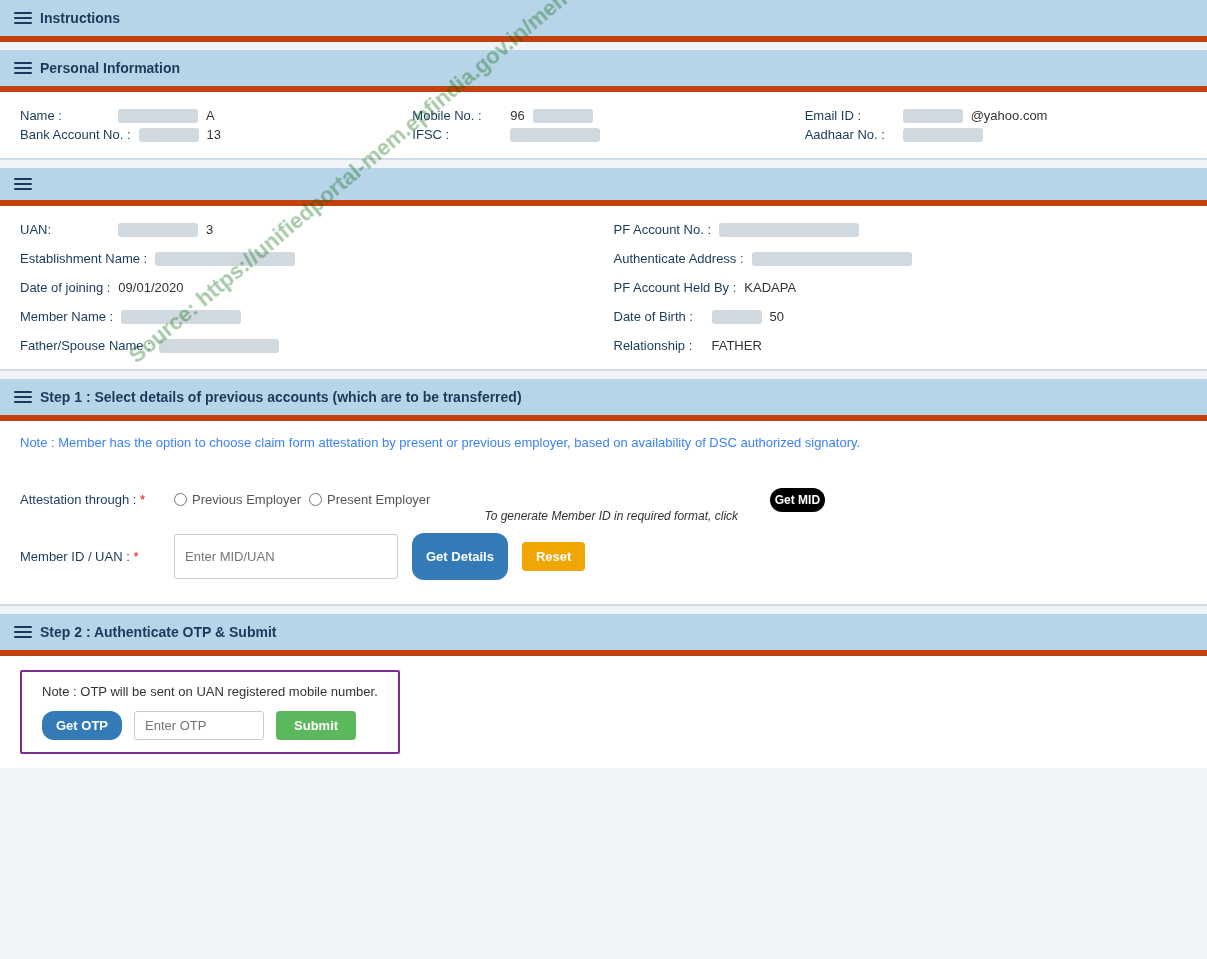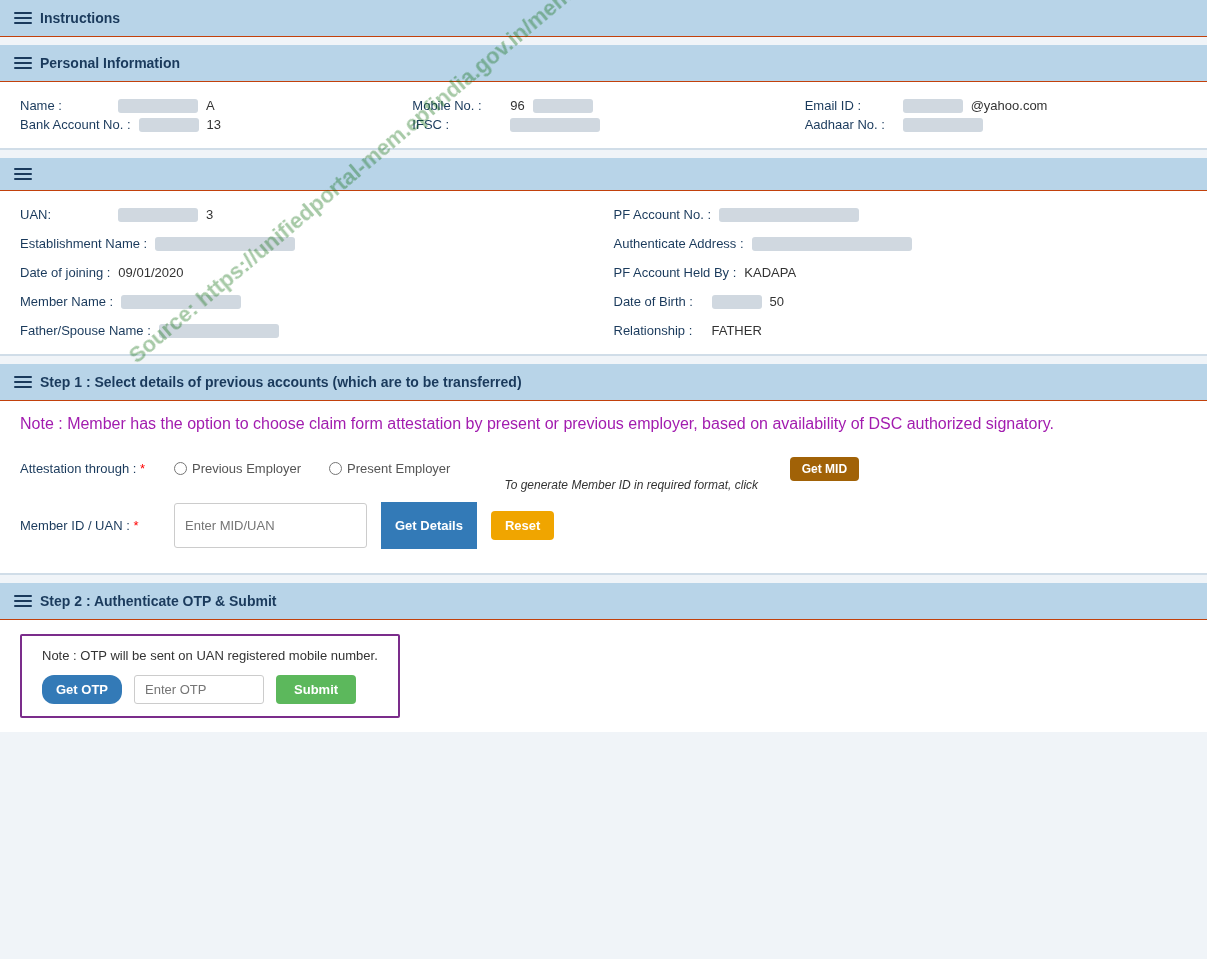--- a/index.html
+++ b/index.html
@@ -12,21 +12,21 @@
 
     .section-header {
       background: #b8d4e8;
       padding: 10px 14px;
       display: flex;
       align-items: center;
       gap: 8px;
       font-weight: bold;
       font-size: 14px;
       color: #1a3a5c;
-      border-bottom: 1px solid #c2410c;
+      border-bottom: 6px solid #c2410c;
     }
 
     .hamburger-icon {
       display: flex;
       flex-direction: column;
       gap: 3px;
       width: 18px;
     }
     .hamburger-icon span {
       display: block;
@@ -68,81 +68,81 @@
     }
 
     
     .step1-body {
       background: #fff;
       padding: 14px 20px;
       border-bottom: 2px solid #d0dde8;
     }
 
     .note-text {
-      font-size: 16px;
-      color: #a21caf;
-      margin-bottom: 12px;
+      font-size: 13px;
+      color: #3b82f6;
+      margin-bottom: 26px;
     }
 
     .form-row {
       display: flex;
       align-items: center;
       gap: 14px;
       margin-bottom: 10px;
     }
 
     .form-label {
       color: #1a3a5c;
       min-width: 140px;
     }
 
     .required-star {
       color: red;
     }
 
     .radio-group {
       display: flex;
-      gap: 28px;
+      gap: 8px;
       align-items: flex-start;
     }
 
     .radio-label {
       display: flex;
       align-items: center;
       gap: 5px;
       color: #555;
       cursor: pointer;
     }
 
     .get-mid-btn {
-      background: #a16207;
+      background: #000000;
       color: #fff;
       border: none;
-      padding: 5px 12px;
-      border-radius: 4px;
+      padding: 5px 5px;
+      border-radius: 12px;
       cursor: pointer;
       font-size: 12px;
       font-weight: bold;
     }
 
     .mid-input {
       border: 1px solid #ccc;
       padding: 14px 10px;
       border-radius: 3px;
-      width: 193px;
+      width: 224px;
       font-size: 13px;
       color: #999;
     }
 
     .get-details-btn {
       background: #337ab7;
       color: #fff;
       border: none;
       padding: 16px 14px;
-      border-radius: 0;
+      border-radius: 12px;
       cursor: pointer;
       font-size: 13px;
       font-weight: bold;
     }
 
     .reset-btn {
       background: #f0a500;
       color: #fff;
       border: none;
       padding: 7px 14px;

